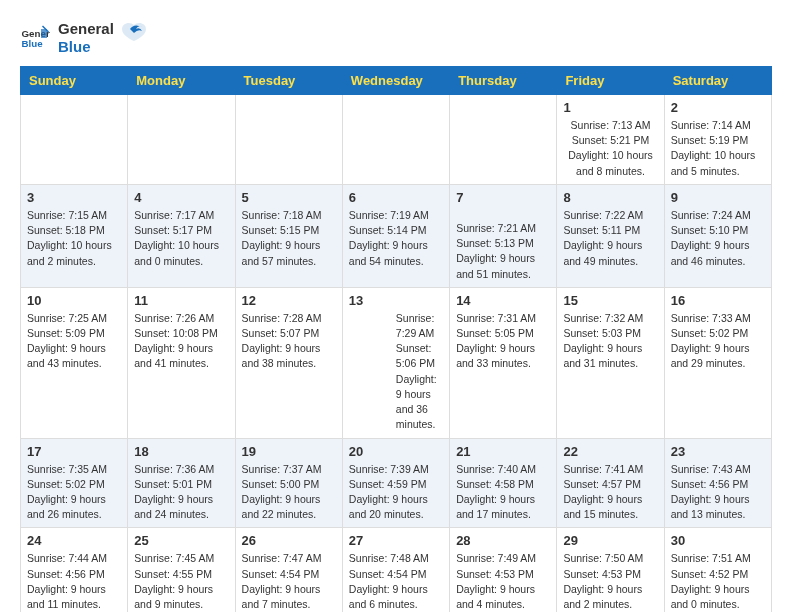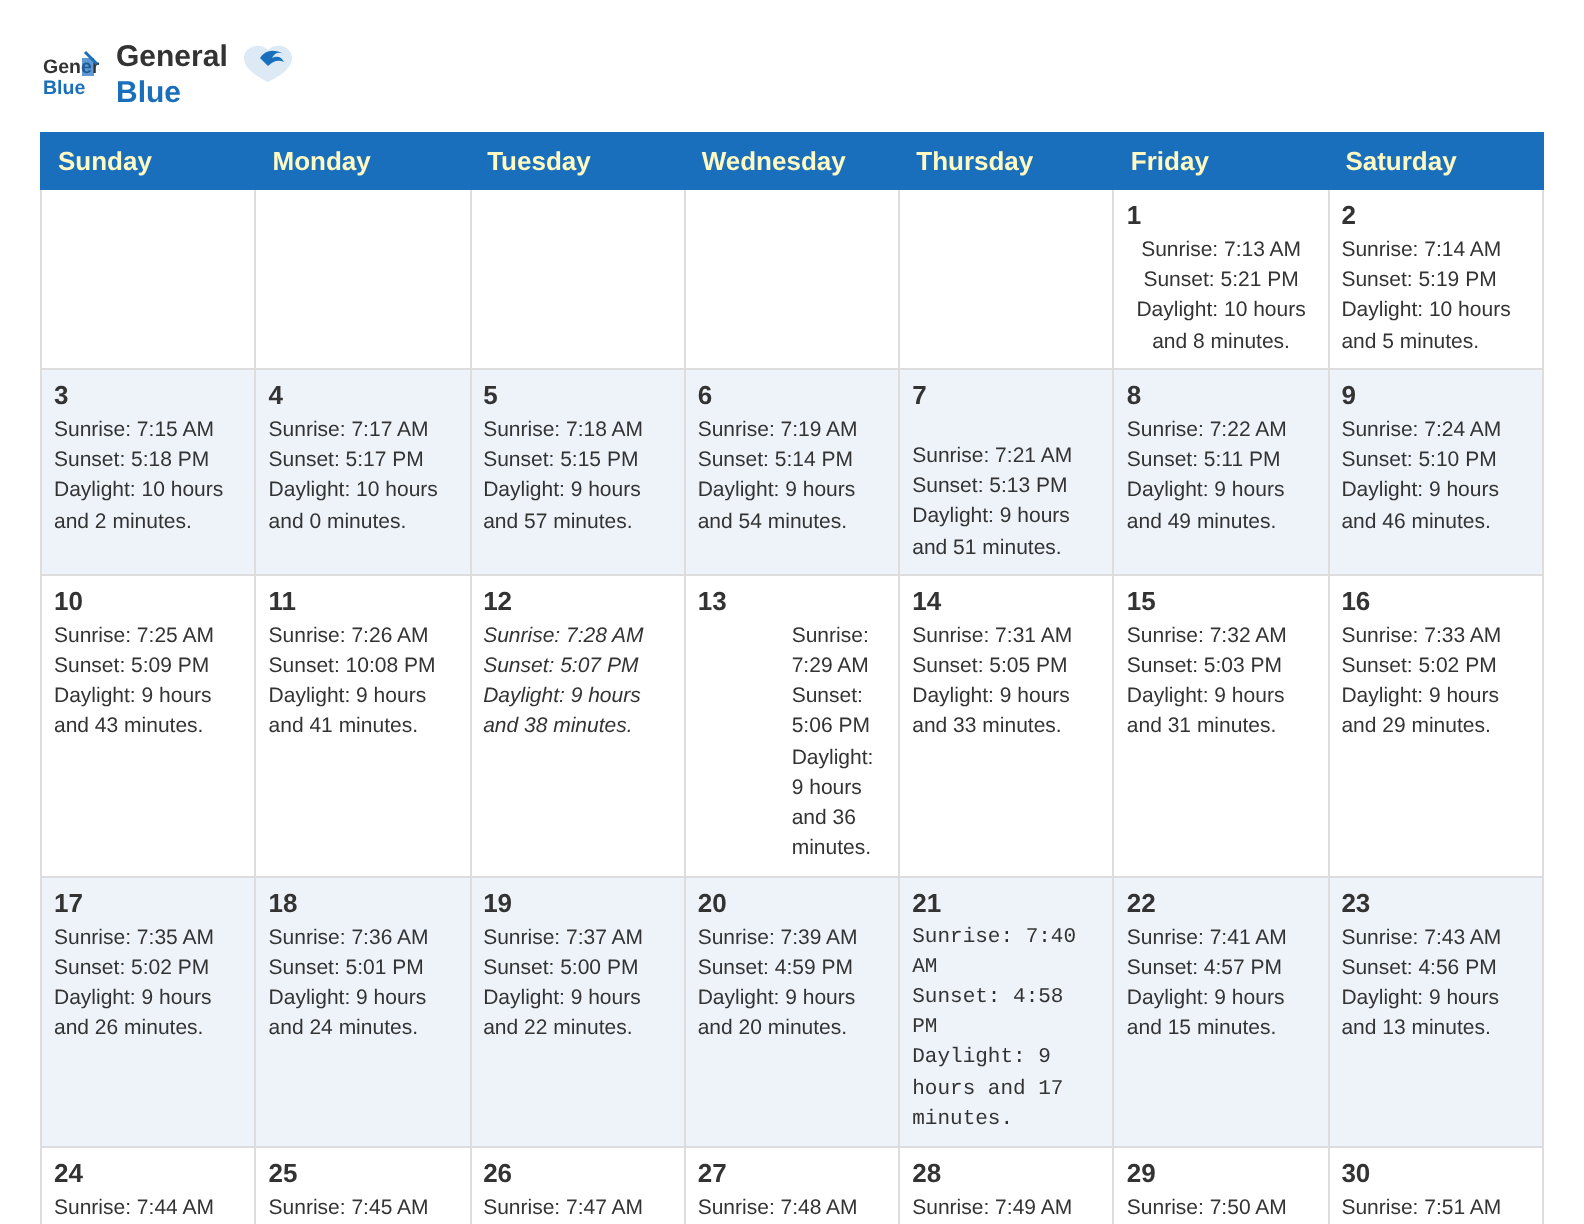--- a/index.html
+++ b/index.html
@@ -36,21 +36,21 @@
     .location {
       font-size: 16px;
       color: #555;
     }
     .calendar {
       width: 100%;
       border-collapse: collapse;
     }
     .calendar th {
       background: #1a6fbd;
-      color: #fef9c3;
+      color: #fde047;
       text-align: left;
       padding: 6px 8px;
       font-size: 13px;
       border: 1px solid #1a6fbd;
     }
     .calendar td {
       border: 1px solid #ddd;
       vertical-align: top;
       padding: 5px 6px;
       width: calc(100% / 7);
@@ -192,21 +192,21 @@
 Daylight: 9 hours and 43 minutes.</div>
         </td>
         <td>
           <div class="day-num">11</div>
           <div class="day-info" style="white-space: pre-line;">Sunrise: 7:26 AM
 Sunset: 10:08 PM
 Daylight: 9 hours and 41 minutes.</div>
         </td>
         <td>
           <div class="day-num">12</div>
-          <div class="day-info" style="white-space: pre-line; font-style: italic;">Sunrise: 7:28 AM
+          <div class="day-info" style="white-space: pre-line;">Sunrise: 7:28 AM
 Sunset: 5:07 PM
 Daylight: 9 hours and 38 minutes.</div>
         </td>
         <td>
           <div class="day-num">13</div>
           <div class="day-info" style="white-space: pre-line; margin-left: 47px;">Sunrise: 7:29 AM
 Sunset: 5:06 PM
 Daylight: 9 hours and 36 minutes.</div>
         </td>
         <td>
@@ -248,21 +248,21 @@
 Daylight: 9 hours and 22 minutes.</div>
         </td>
         <td>
           <div class="day-num">20</div>
           <div class="day-info" style="white-space: pre-line;">Sunrise: 7:39 AM
 Sunset: 4:59 PM
 Daylight: 9 hours and 20 minutes.</div>
         </td>
         <td>
           <div class="day-num">21</div>
-          <div class="day-info" style="white-space: pre-line; font-family: Liberation Mono, monospace;">Sunrise: 7:40 AM
+          <div class="day-info" style="white-space: pre-line;">Sunrise: 7:40 AM
 Sunset: 4:58 PM
 Daylight: 9 hours and 17 minutes.</div>
         </td>
         <td>
           <div class="day-num">22</div>
           <div class="day-info" style="white-space: pre-line;">Sunrise: 7:41 AM
 Sunset: 4:57 PM
 Daylight: 9 hours and 15 minutes.</div>
         </td>
         <td>

